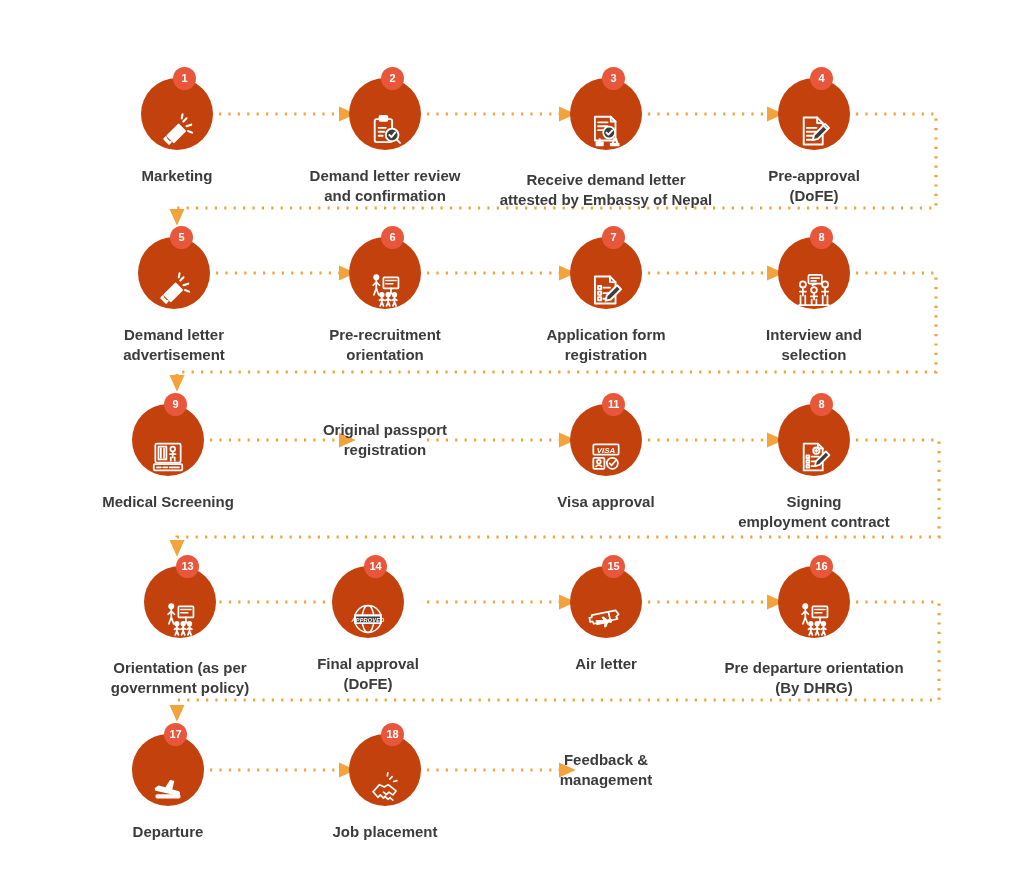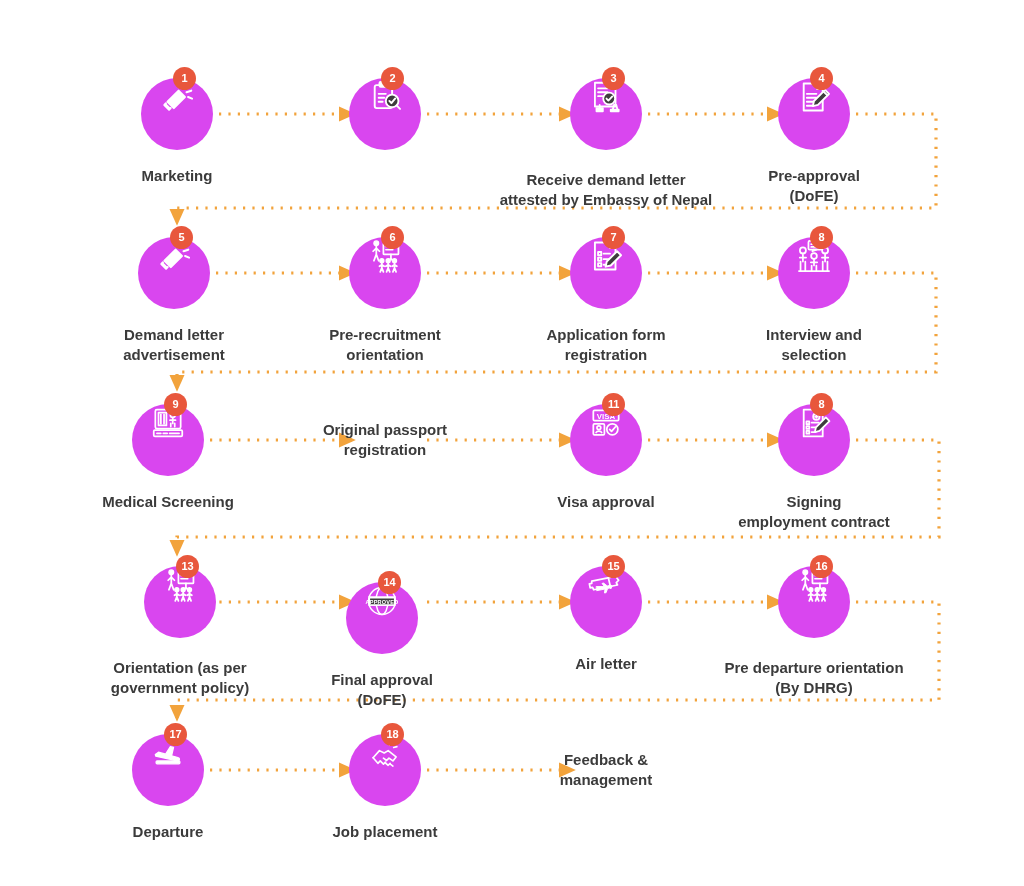--- a/index.html
+++ b/index.html
@@ -12,22 +12,22 @@
   #stage{position:relative;width:1024px;height:886px;}
 
   
   #wires{position:absolute;left:0;top:0;width:1024px;height:886px;}
 
   
   .node{position:absolute;width:160px;}
   .disc-wrap{position:relative;width:72px;height:72px;margin:0 auto;}
   .disc{
     width:72px;height:72px;border-radius:50%;
-    background:#d946ef;
-    display:flex;align-items:flex-start;justify-content:center;
+    background:#c2410c;
+    display:flex;align-items:flex-end;justify-content:center;font-style:italic;
   }
   .disc svg{display:block;}
   .badge{
     position:absolute;top:-11px;left:50%;margin-left:-4px;
     width:23px;height:23px;border-radius:50%;
     background:#E8573C;
     color:#ffffff;
     font-size:11px;font-weight:bold;
     display:flex;align-items:center;justify-content:center;
     line-height:1;
@@ -114,20 +114,22 @@
             <rect x="17" y="5" width="10" height="6" rx="1.6" fill="#fff"></rect>
             <path d="M16 20 h9 M16 25 h7 M16 30 h5"></path>
             <circle cx="33" cy="29" r="8" fill="#3E3D3D"></circle>
             <path d="M29.5 29 l2.6 2.8 L37 25.8"></path>
             <path d="M38.6 34.6 L43 39"></path>
           </g>
         </svg>
       </div>
       <div class="badge">2</div>
     </div>
+    <div class="caption">Demand letter review
+and confirmation</div>
   </div>
 
   <div class="node" style="left:526px;top:78px;">
     <div class="disc-wrap">
       <div class="disc">
         <svg width="38" height="38" viewBox="0 0 48 48">
           <g fill="none" stroke="#fff" stroke-width="2.3" stroke-linecap="round" stroke-linejoin="round">
             <path d="M10 6 h20 l6 6 v24 h-26 Z"></path>
             <path d="M30 6 v6 h6"></path>
             <path d="M14 13 h12 M14 18 h12 M14 23 h6"></path>
@@ -341,21 +343,21 @@
             <path d="M36 33 v6 M36 35 l-3 2 M36 35 l3 2 M36 39 l-2 5 M36 39 l2 5" fill="none" stroke-width="2.2"></path>
           </g>
         </svg>
       </div>
       <div class="badge">13</div>
     </div>
     <div class="caption wide">Orientation (as per
 government policy)</div>
   </div>
 
-  <div class="node" style="left:302px;top:566px;margin-top:16px;">
+  <div class="node" style="left:288px;top:566px;">
     <div class="disc-wrap">
       <div class="disc">
         <svg width="38" height="38" viewBox="0 0 48 48">
           <g fill="none" stroke="#fff" stroke-width="1.9" stroke-linecap="round" stroke-linejoin="round">
             <circle cx="24" cy="24" r="17"></circle>
             <ellipse cx="24" cy="24" rx="7.5" ry="17"></ellipse>
             <path d="M7.4 19 h33.2 M7.4 29 h33.2"></path>
             <rect x="8" y="20" width="32" height="9" rx="1" fill="#3E3D3D" stroke="#fff" stroke-width="1.9"></rect>
             <text x="24" y="27.3" font-family="Liberation Sans, sans-serif" font-size="7" font-weight="bold" fill="#fff" stroke="none" text-anchor="middle" letter-spacing="0.3">APPROVED</text>
           </g>

